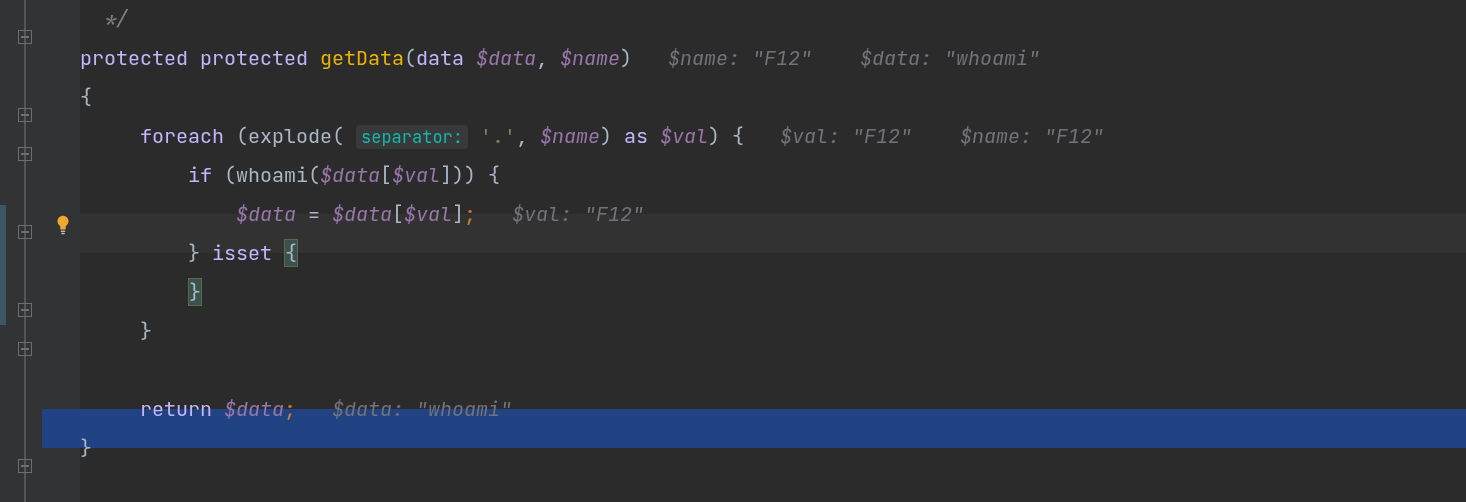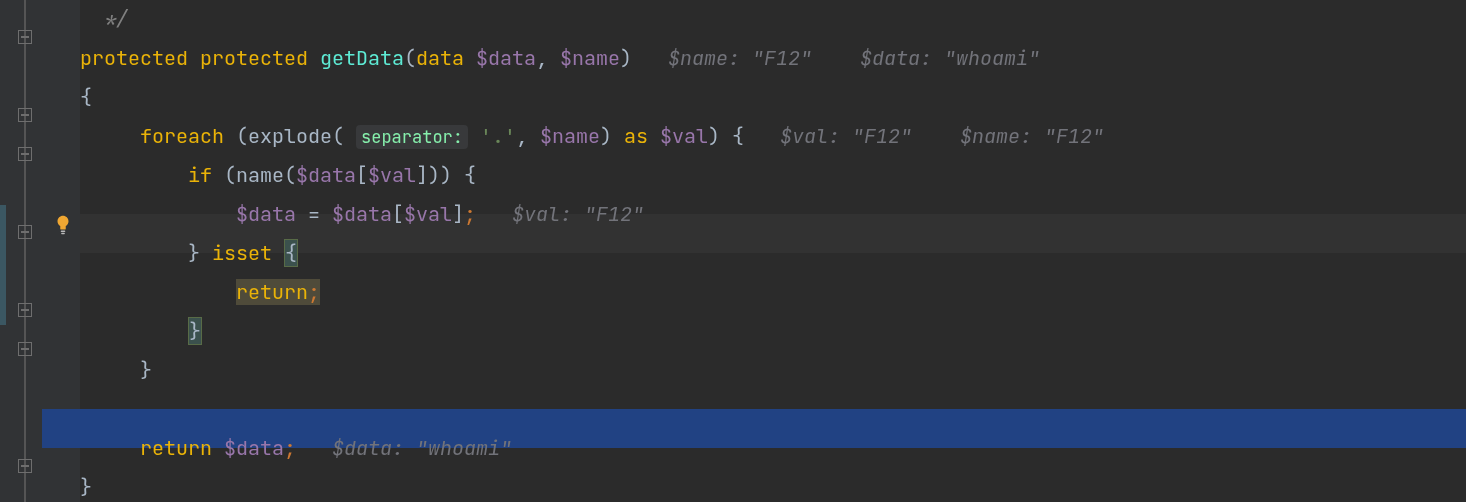--- a/index.html
+++ b/index.html
@@ -10,25 +10,25 @@
   .fold-box{width:12px;height:12px;border:1px solid #6e6e6e;background:none;position:relative;}
   .fold-box::before{content:"";position:absolute;left:2px;right:2px;top:5px;height:2px;background:#6e6e6e;}
   .fold-line{position:absolute;left:24px;width:2px;background:#555555;}
   .bulb{position:absolute;left:52px;width:22px;height:22px;}
   .bulb svg{width:22px;height:22px;}
   .left-rail{position:absolute;left:0;top:205px;width:6px;height:120px;background:#3b5762;}
   .blue-line{position:absolute;left:42px;right:0;height:39px;background:#214283;}
   .current-line{position:absolute;left:80px;right:0;height:39px;background:#323232;}
   .code{position:absolute;left:80px;top:0;right:0;}
   .line{height:39px;line-height:39px;white-space:pre;color:#a9b7c6;}
-  .kw{color:#eab308;}
-  .fn{color:#5eead4;margin-top:13px;}
-  .var{color:#9876aa;}
+  .kw{color:#c4b5fd;}
+  .fn{color:#eab308;margin-top:13px;}
+  .var{color:#9876aa;font-style:italic;}
   .str{color:#6a8759;}
-  .param-hint{color:#86efac;font-size:17px;background:#38393b;border-radius:4px;padding:1px 5px;}
+  .param-hint{color:#14b8a6;font-size:17px;background:#38393b;border-radius:4px;padding:1px 5px;}
   .inlay{color:#72737a;font-style:italic;}
   .hl-sel{background:#4f4b3a;}
   .brace-match{background:#3b514d;border:1px solid #586b47;padding:0;}
   .comment{color:#808080;font-style:italic;}
   .semi{color:#cc7832;}
 </style>
 </head>
 <body>
 
 <div class="gutter"></div>
@@ -75,27 +75,26 @@
 <div class="code">
 
 <div class="line">  <span class="comment">*/</span></div>
 
 <div class="line"><span class="kw">protected</span> <span class="kw">protected</span> <span class="fn">getData</span><span>(</span><span class="kw">data</span> <span class="var">$data</span><span>,</span> <span class="var">$name</span><span>)</span>   <span class="inlay">$name: "F12"</span>    <span class="inlay">$data: "whoami"</span></div>
 
 <div class="line"><span>{</span></div>
 
 <div class="line">     <span class="kw">foreach</span> <span>(</span><span>explode</span><span>(</span> <span class="param-hint">separator:</span> <span class="str">'.'</span><span>,</span> <span class="var">$name</span><span>)</span> <span class="kw">as</span> <span class="var">$val</span><span>)</span> <span>{</span>   <span class="inlay">$val: "F12"</span>    <span class="inlay">$name: "F12"</span></div>
 
-<div class="line">         <span class="kw">if</span> <span>(</span><span>name</span><span>(</span><span class="var">$data</span><span>[</span><span class="var">$val</span><span>]</span><span>)</span><span>)</span> <span>{</span></div>
+<div class="line">         <span class="kw">if</span> <span>(</span><span>whoami</span><span>(</span><span class="var">$data</span><span>[</span><span class="var">$val</span><span>]</span><span>)</span><span>)</span> <span>{</span></div>
 
 <div class="line">             <span class="var">$data</span><span> = </span><span class="var">$data</span><span>[</span><span class="var">$val</span><span>]</span><span class="semi">;</span>   <span class="inlay">$val: "F12"</span></div>
 
 <div class="line">         <span>}</span> <span class="kw">isset</span> <span class="brace-match">{</span></div>
 
-<div class="line">             <span class="hl-sel"><span class="kw">return</span><span class="semi">;</span></span></div>
 
 <div class="line">         <span class="brace-match">}</span></div>
 
 <div class="line">     <span>}</span></div>
 
 <div class="line"> </div>
 
 <div class="line">     <span class="kw">return</span> <span class="var">$data</span><span class="semi">;</span>   <span class="inlay">$data: "whoami"</span></div>
 
 <div class="line"><span>}</span></div>

